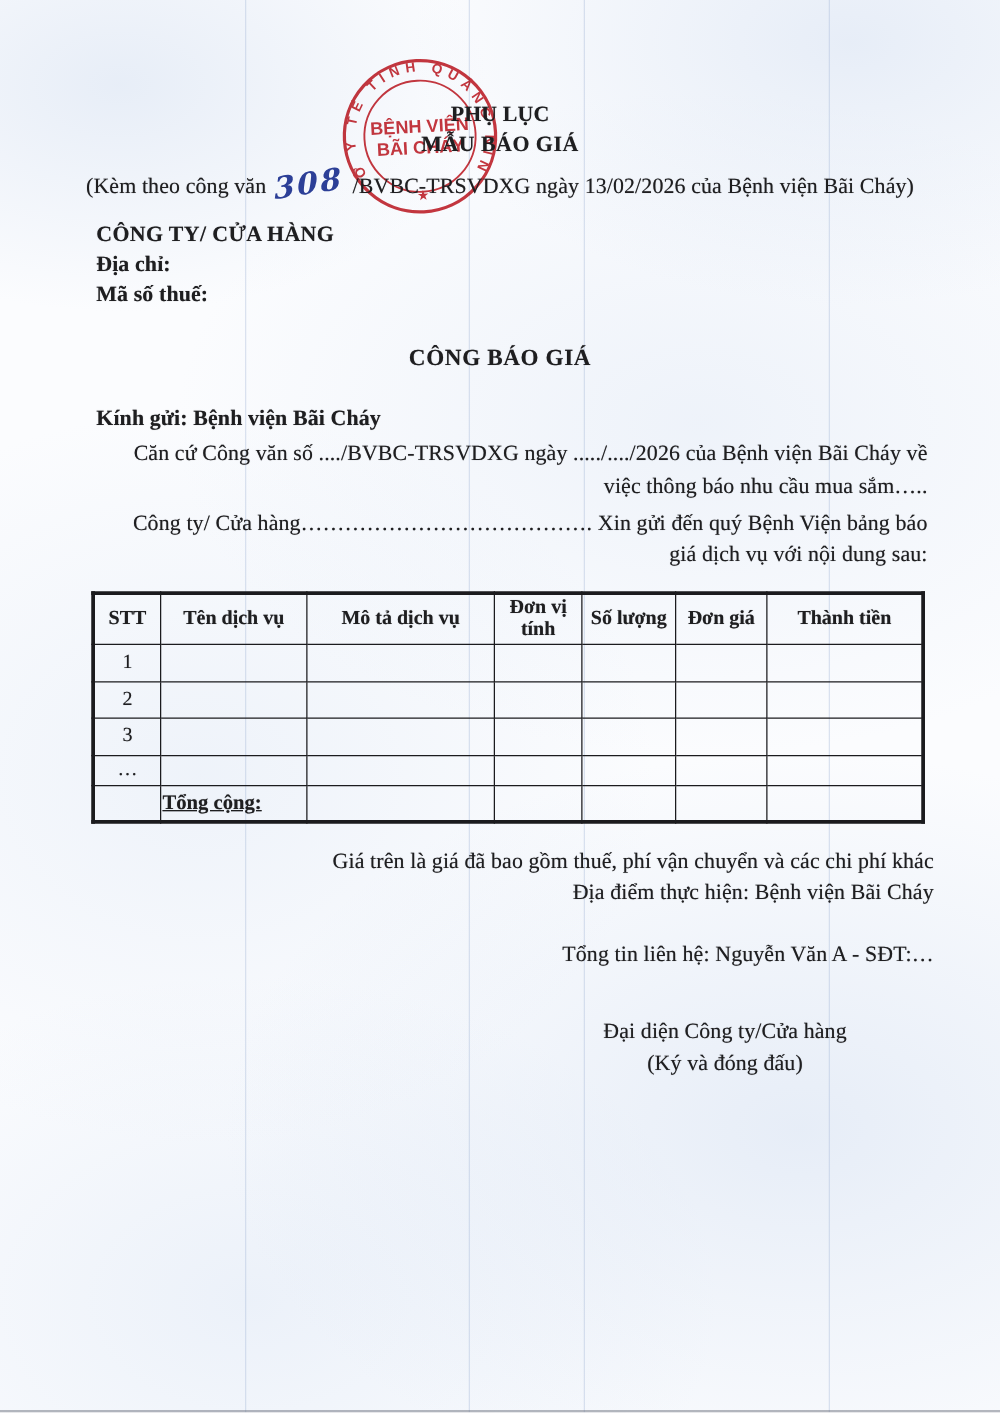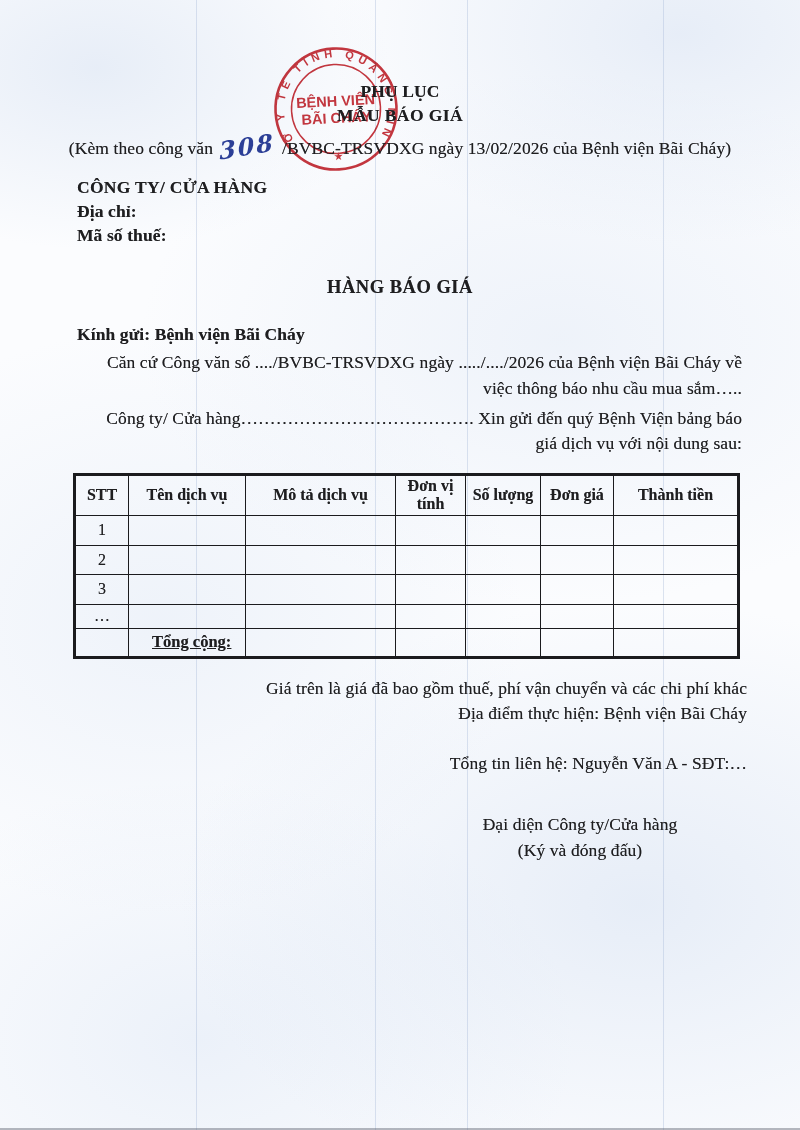--- a/index.html
+++ b/index.html
@@ -50,21 +50,21 @@
   }
   .quote-table td,.quote-table th{
     border:1.6px solid #1b1b1e;padding:1px 3px;
     font-size:16px;color:#1e1e20;vertical-align:middle;
     text-shadow:0 0 .6px rgba(25,25,28,.5);
     overflow:hidden;white-space:normal;
   }
   .quote-table{border:3px solid #1b1b1e;}
   .quote-table th{font-weight:bold;text-align:center;line-height:1.15;}
   .quote-table td.num{text-align:center;}
-  .quote-table td.total{font-weight:bold;text-decoration:underline;font-size:16.5px;padding-left:23px;}
+  .quote-table td.total{font-weight:bold;text-decoration:underline;font-size:16.5px;padding-left:1px;}
 
   .sig{position:absolute;left:420px;top:811px;width:320px;text-align:center;line-height:26px;}
 </style>
 </head>
 <body>
 
 <div class="page">
 
   <div class="scanline" style="left:196px"></div>
   <div class="scanline" style="left:375px"></div>
@@ -90,21 +90,21 @@
   <div class="txt center over" style="top:131px">
     <span>(Kèm theo công văn</span>
     <span class="hand">308</span>
     <span>/BVBC-TRSVDXG ngày 13/02/2026 của Bệnh viện Bãi Cháy)</span>
   </div>
 
   <div class="txt b content-left" style="top:177px;letter-spacing:.3px">CÔNG TY/ CỬA HÀNG</div>
   <div class="txt b content-left" style="top:201px">Địa chỉ:</div>
   <div class="txt b content-left" style="top:225px">Mã số thuế:</div>
 
-  <div class="txt b center" style="top:277px;font-size:18.5px;letter-spacing:.5px">HÀNG BÁO GIÁ</div>
+  <div class="txt b center" style="top:277px;font-size:18.5px;letter-spacing:.5px">CÔNG BÁO GIÁ</div>
 
   <div class="txt b content-left" style="top:324px">Kính gửi: Bệnh viện Bãi Cháy</div>
 
   <div class="txt content-left" style="top:352px;width:665px">Căn cứ Công văn số  ..../BVBC-TRSVDXG ngày ...../..../2026 của Bệnh viện Bãi Cháy về</div>
   <div class="txt content-left" style="top:378px;width:665px">việc thông báo nhu cầu mua sắm…..</div>
 
   <div class="txt content-left" style="top:408px;width:665px">Công ty/ Cửa hàng…………………………………. Xin gửi đến quý Bệnh Viện bảng báo</div>
   <div class="txt content-left" style="top:433px;width:665px">giá dịch vụ với nội dung sau:</div>
 
   <table class="quote-table">

